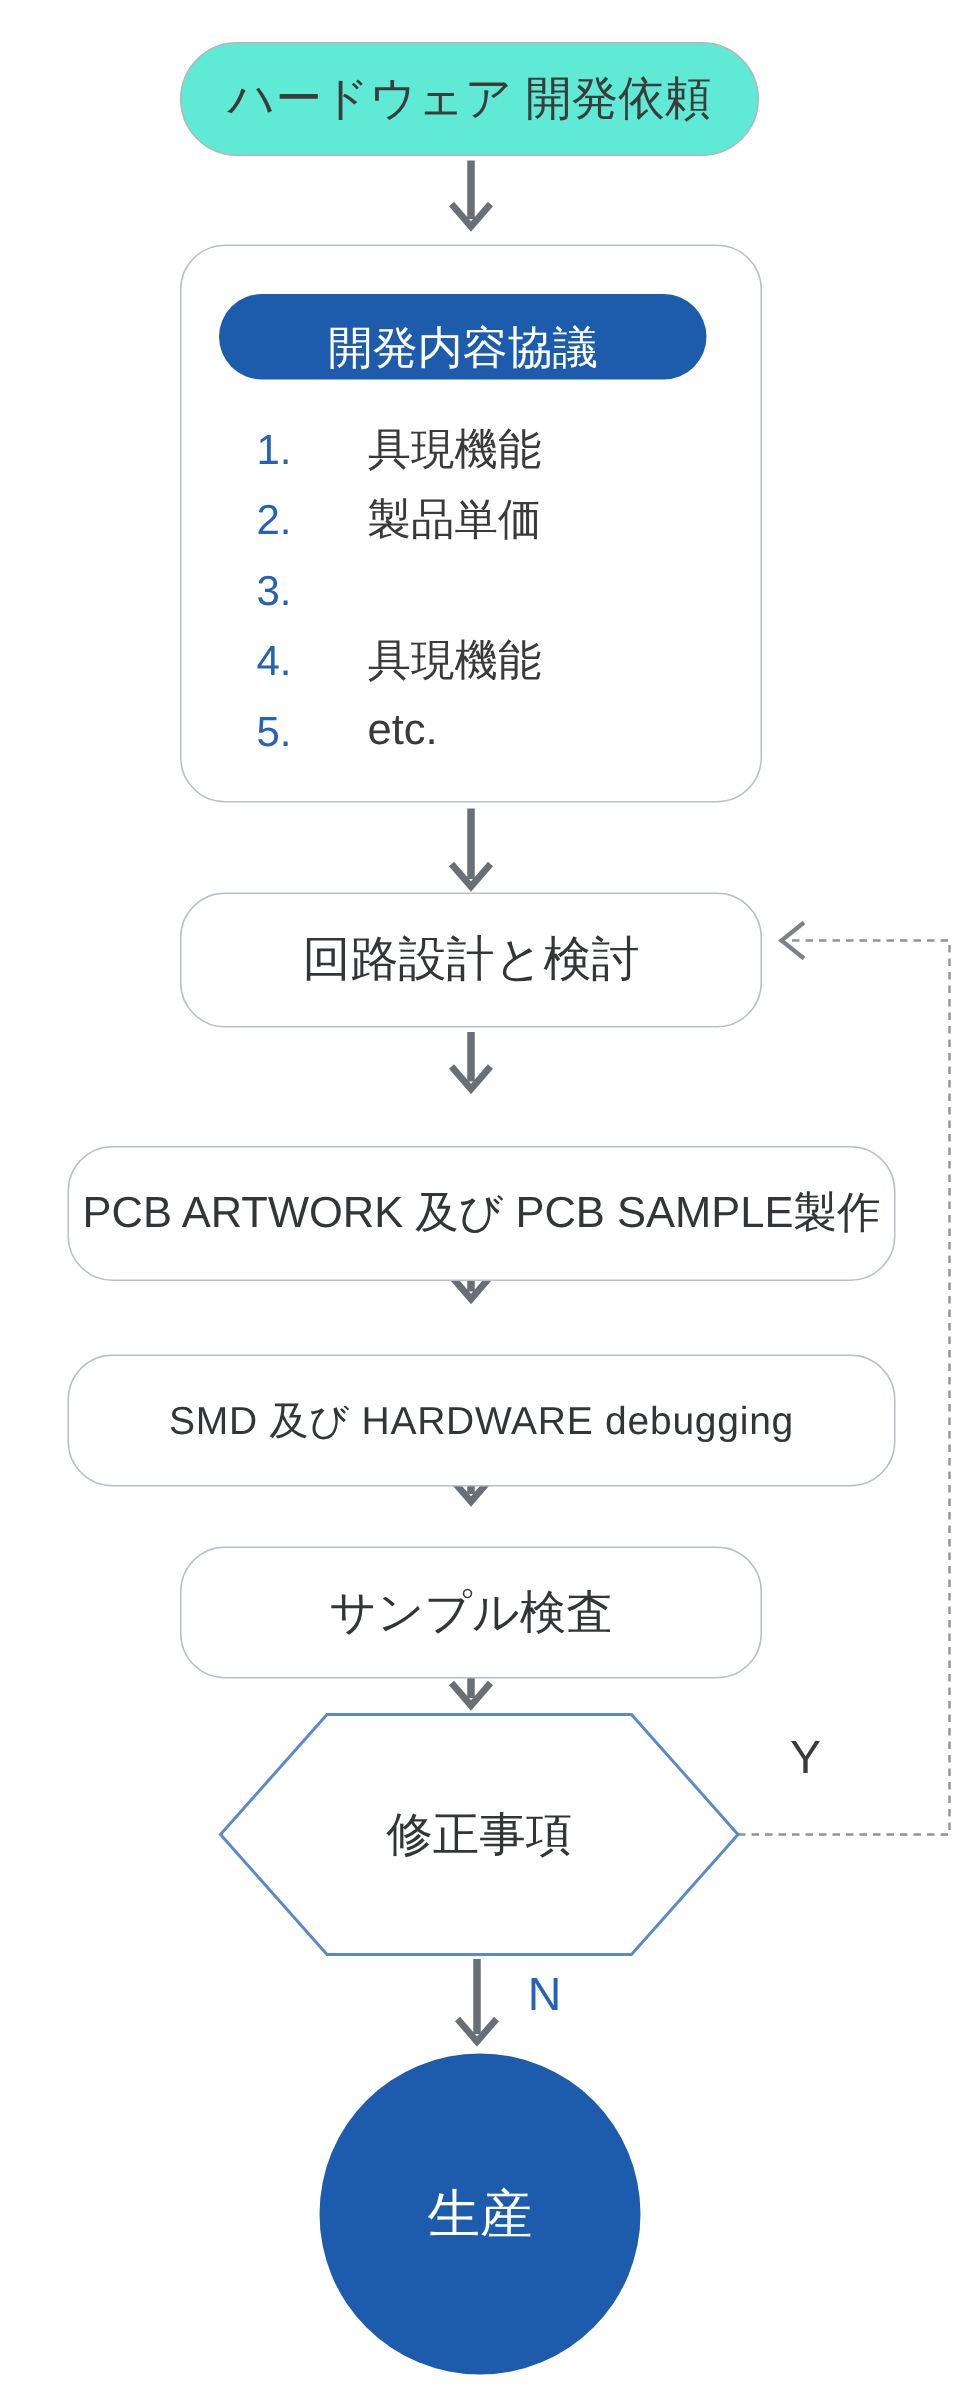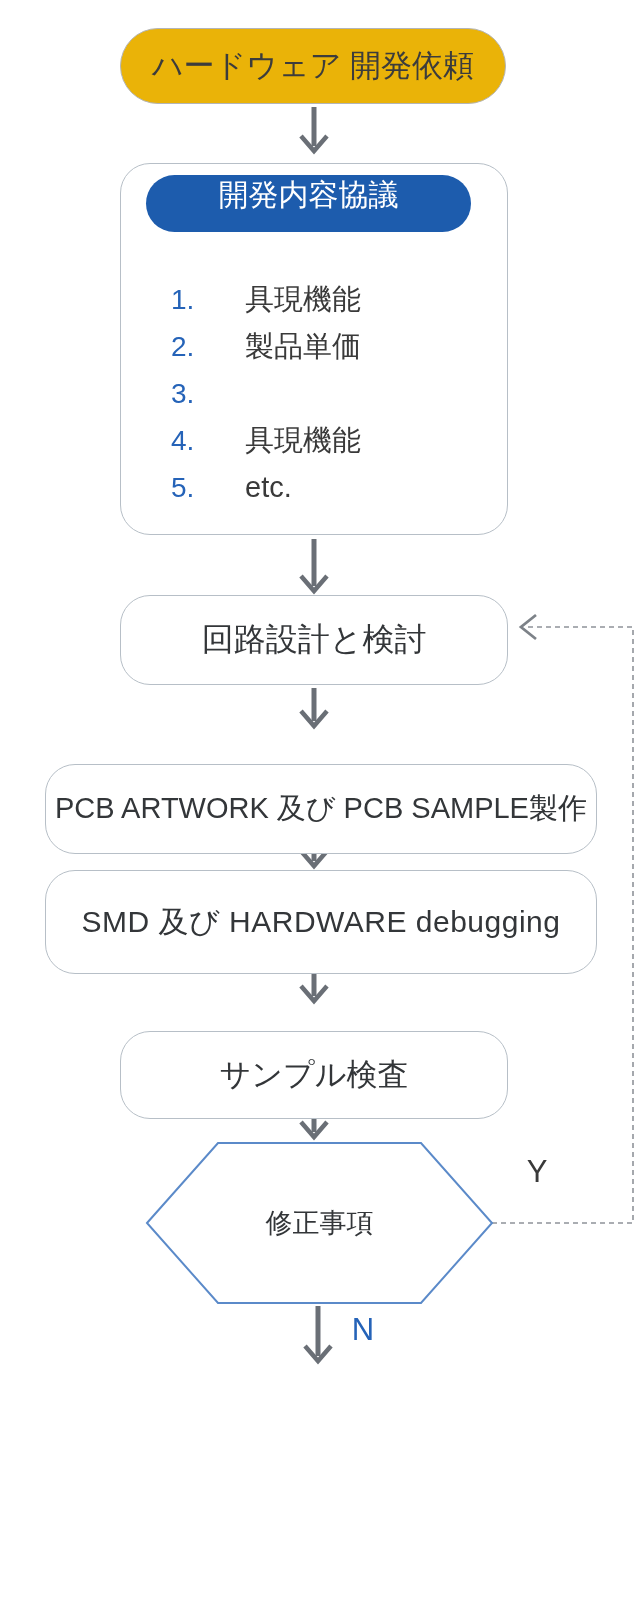--- a/index.html
+++ b/index.html
@@ -13,49 +13,49 @@
   .connectors polyline.head { stroke:#6a6f76; stroke-width:4.5; fill:none; }
   .connectors polyline.dashed { stroke:#8f9399; stroke-width:1.6; fill:none; stroke-dasharray:5 4; }
   .connectors polyline.dash-head { stroke:#7d8288; stroke-width:2.8; fill:none; }
   .connectors polygon.hex { fill:#ffffff; stroke:#5b8ac9; stroke-width:2; }
 
   .node { position:absolute; display:flex; align-items:center; justify-content:center;
           box-sizing:border-box; text-align:center; z-index:1; }
 
   .start-box {
     left:120px; top:28px; width:386px; height:76px;
-    background:#eab308; border:1px solid #b3b5b8; border-radius:38px;
+    background:#5eead4; border:1px solid #b3b5b8; border-radius:38px;
     font-size:31px; color:#3c3c3c;
   }
   .discussion-box {
     left:120px; top:163px; width:388px; height:372px;
     background:#ffffff; border:1px solid #b7bfc7; border-radius:30px;
     z-index:1;
   }
   .pill {
-    position:absolute; left:25px; top:11px; width:325px; height:57px;
+    position:absolute; left:25px; top:32px; width:325px; height:57px;
     background:#1d5cad; border-radius:29px;
-    display:flex; align-items:flex-start; justify-content:center;
+    display:flex; align-items:flex-end; justify-content:center;
     color:#ffffff; font-size:30px;
   }
   .num-list { position:absolute; left:0; top:112px; width:100%; }
   .li-row { display:flex; align-items:center; height:47px; padding-left:50px; box-sizing:border-box; }
   .li-num { width:74px; color:#2563b8; font-size:28px; text-align:left; }
   .li-label { color:#3a3a3a; font-size:29px; text-align:center; }
 
   .white-box {
     background:#ffffff; border:1px solid #b7bfc7; border-radius:30px;
     font-size:32px; color:#333639;
   }
   .circuit-box { left:120px; top:595px; width:388px; height:90px;justify-content:center; }
   .pcb-box  { left:45px; top:764px; width:552px; height:90px; font-size:29px; }
-  .smd-box  { left:45px; top:870px; width:552px; height:104px; font-size:30px; letter-spacing:0.5px; }
+  .smd-box  { left:45px; top:903px; width:552px; height:88px; font-size:26px; letter-spacing:0.5px; }
   .sample-box { left:120px; top:1031px; width:388px; height:88px; font-size:31px; }
 
-  .hex-label { left:147px; top:1143px; width:345px; height:160px; font-size:27px; color:#333639; background:transparent; }
+  .hex-label { left:147px; top:1143px; width:345px; height:160px; font-size:31px; color:#333639; background:transparent; }
 
   .branch-label { position:absolute; z-index:1; font-size:31px; text-align:center; }
   .y-label { left:512px; top:1154px; width:50px; color:#3a3a3a; }
   .n-label { left:340px; top:1312px; width:46px; color:#2563b8; }
 
   .production-circle {
     left:213px; top:1369px; width:214px; height:214px;
     background:#1d5cad; border-radius:50%;
     color:#ffffff; font-size:35px;
   }
@@ -148,14 +148,17 @@
     <span>サンプル検査</span>
   </div>
 
   <div class="node hex-label">
     <span>修正事項</span>
   </div>
 
   <div class="branch-label y-label">Y</div>
   <div class="branch-label n-label">N</div>
 
+  <div class="node production-circle">
+    <span>生産</span>
+  </div>
 
 </div>
 
 </body></html>

